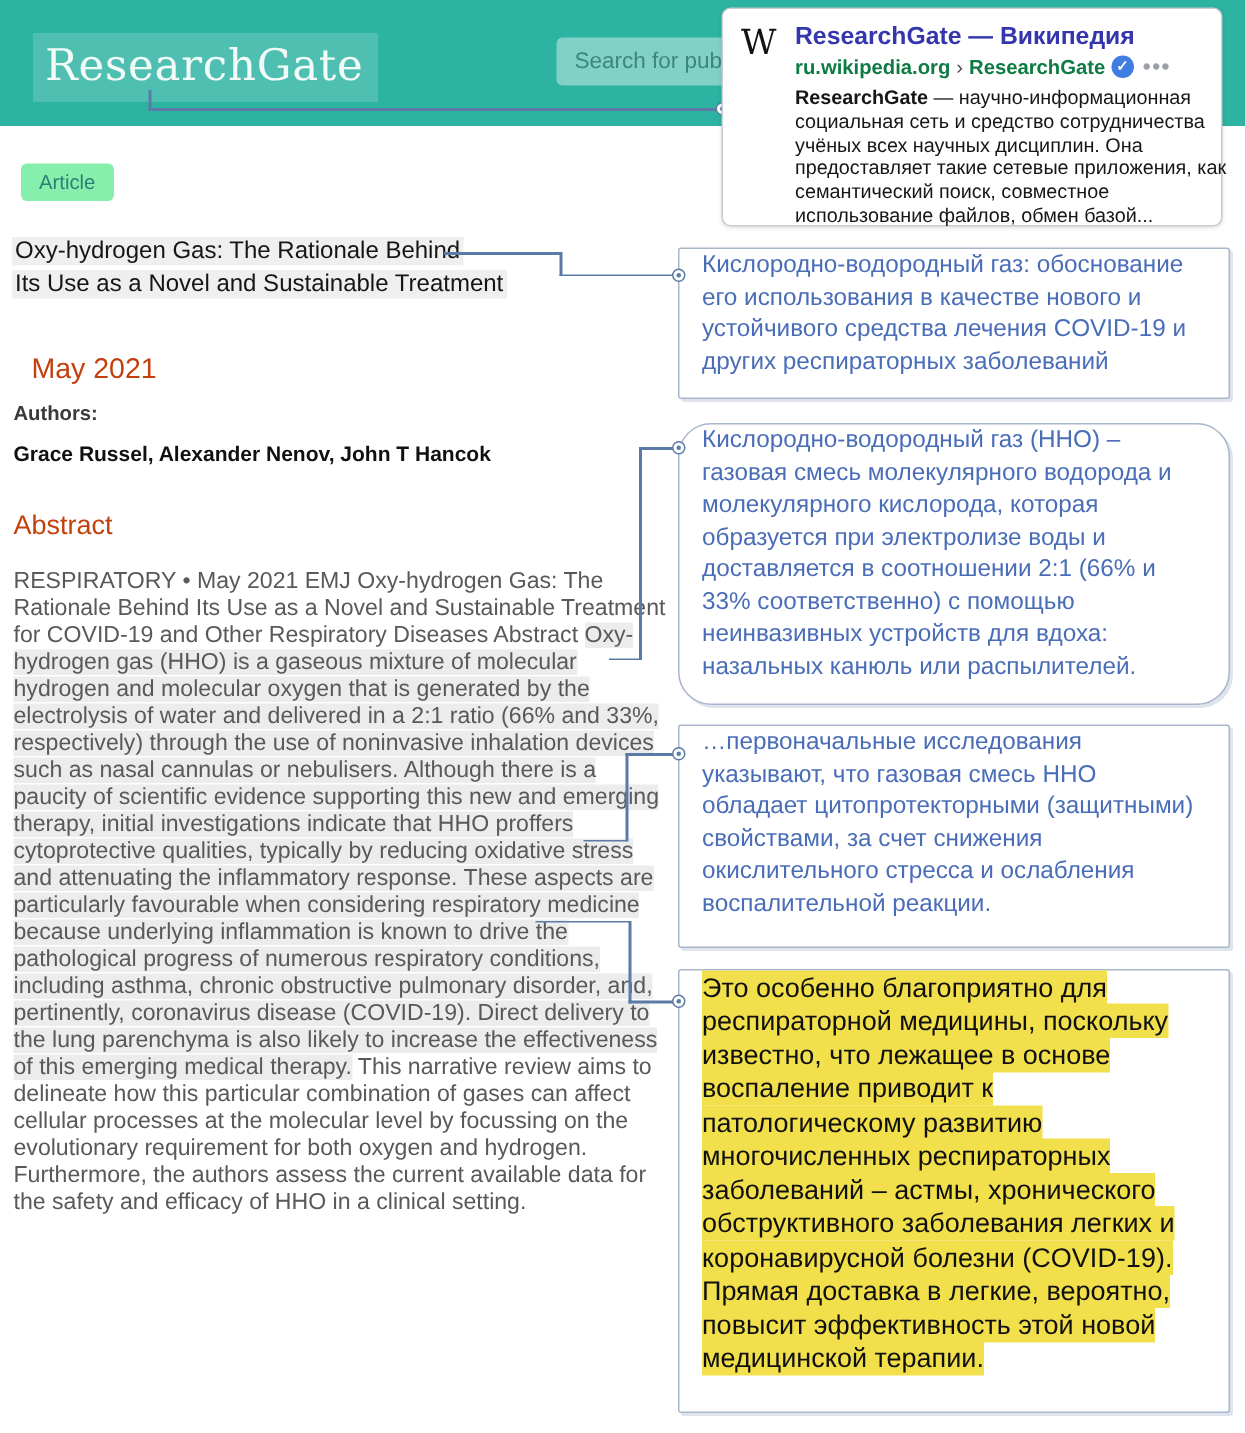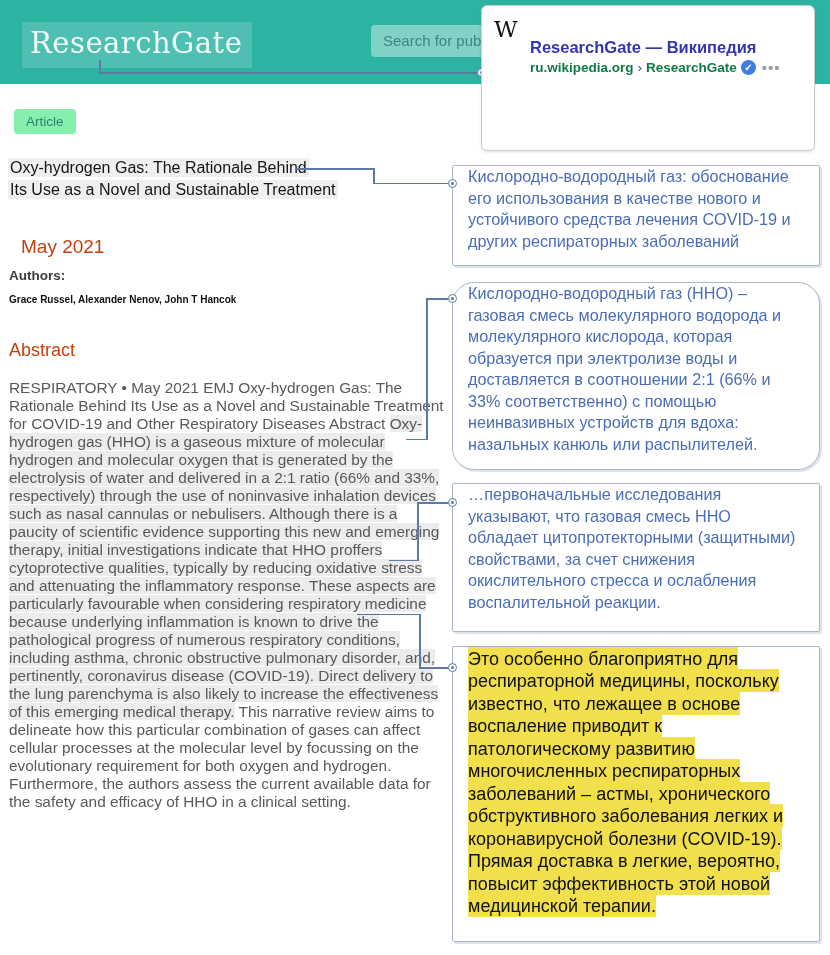--- a/index.html
+++ b/index.html
@@ -12,39 +12,39 @@
   .logo{font-family:"DejaVu Serif",serif;font-size:29px;color:#f2fbf8;letter-spacing:0.5px;}
   .search{position:absolute;left:371px;top:25px;width:130px;height:32px;background:rgba(255,255,255,0.40);
           border-radius:4px;line-height:32px;padding-left:12px;box-sizing:border-box;
           color:rgba(13,84,77,0.60);font-size:15px;white-space:nowrap;overflow:hidden;}
 
   
   .wiki-card{position:absolute;left:481px;top:5px;width:334px;height:146px;background:#ffffff;
              border:1px solid #c9ccd2;border-radius:6px;box-sizing:border-box;z-index:6;
              box-shadow:0 1px 3px rgba(0,0,0,0.12);padding:8px 10px 6px 12px;}
   .wiki-w{position:absolute;left:12px;top:10px;font-family:"DejaVu Serif",serif;font-size:23px;color:#131313;}
-  .wiki-body{margin-left:36px;margin-top:23px;}
+  .wiki-body{margin-left:36px;}
   .wiki-title{font-size:16.5px;font-weight:bold;color:#3535ae;line-height:20px;white-space:nowrap;}
   .wiki-urlrow{margin-top:2px;font-size:13.5px;font-weight:bold;color:#0f7b44;line-height:17px;display:flex;align-items:center;gap:4px;}
   .wiki-sep{color:#4a4a4a;font-weight:normal;}
   .verified{display:inline-block;width:15px;height:15px;border-radius:50%;background:#3f7de0;color:#fff;
             font-size:10px;line-height:15px;text-align:center;font-weight:bold;}
   .more-dots{color:#9aa0a6;font-weight:bold;font-size:15px;letter-spacing:1px;margin-left:2px;}
   .wiki-desc{margin-top:4px;font-size:13.2px;line-height:15.8px;color:#161616;width:296px;}
   .wiki-desc b{font-weight:bold;}
 
   
   .badge{position:absolute;left:14px;top:109px;background:#86efac;color:#2b7f76;font-size:13.5px;
          padding:5px 12px;border-radius:4px;}
   .title-block{position:absolute;left:8px;top:157px;width:400px;}
   .title-line{font-size:16px;line-height:22px;color:#151515;}
   .title-line span{background:#efefef;padding:1px 2px;}
   .date{position:absolute;left:21px;top:236px;font-size:19px;color:#c2410c;}
   .authors-label{position:absolute;left:9px;top:268px;font-size:13.5px;font-weight:bold;color:#3a3a3a;}
-  .authors{position:absolute;left:9px;top:294px;font-size:10px;font-weight:bold;color:#101010;}
+  .authors{position:absolute;left:9px;top:294px;font-size:14px;font-weight:bold;color:#101010;}
   .abstract-heading{position:absolute;left:9px;top:340px;font-size:18px;color:#c2410c;}
   .abstract{position:absolute;left:9px;top:379px;width:440px;font-size:15.4px;line-height:18px;color:#595959;}
   .hl{background:#ececec;}
 
   
   .cl{position:absolute;background:#5b7aa6;z-index:4;}
   .cdot{position:absolute;width:9px;height:9px;border:1.5px solid #5b7aa6;border-radius:50%;
         background:#ffffff;box-sizing:border-box;z-index:5;}
   .cdot::after{content:"";position:absolute;left:1.5px;top:1.5px;width:3px;height:3px;border-radius:50%;background:#5b7aa6;}
 
@@ -76,20 +76,21 @@
     <div class="wiki-w">W</div>
     <div class="wiki-body">
       <div class="wiki-title">ResearchGate — Википедия</div>
       <div class="wiki-urlrow">
         <span>ru.wikipedia.org</span>
         <span class="wiki-sep">›</span>
         <span>ResearchGate</span>
         <span class="verified">✓</span>
         <span class="more-dots">•••</span>
       </div>
+      <div class="wiki-desc"><b>ResearchGate</b><span> — научно-информационная социальная сеть и средство сотрудничества учёных всех научных дисциплин. Она предоставляет такие сетевые приложения, как семантический поиск, совместное использование файлов, обмен базой...</span></div>
     </div>
   </div>
 
   <div class="badge">Article</div>
 
   <div class="title-block">
     <div class="title-line"><span>Oxy-hydrogen Gas: The Rationale Behind</span></div>
     <div class="title-line"><span>Its Use as a Novel and Sustainable Treatment</span></div>
   </div>
 

